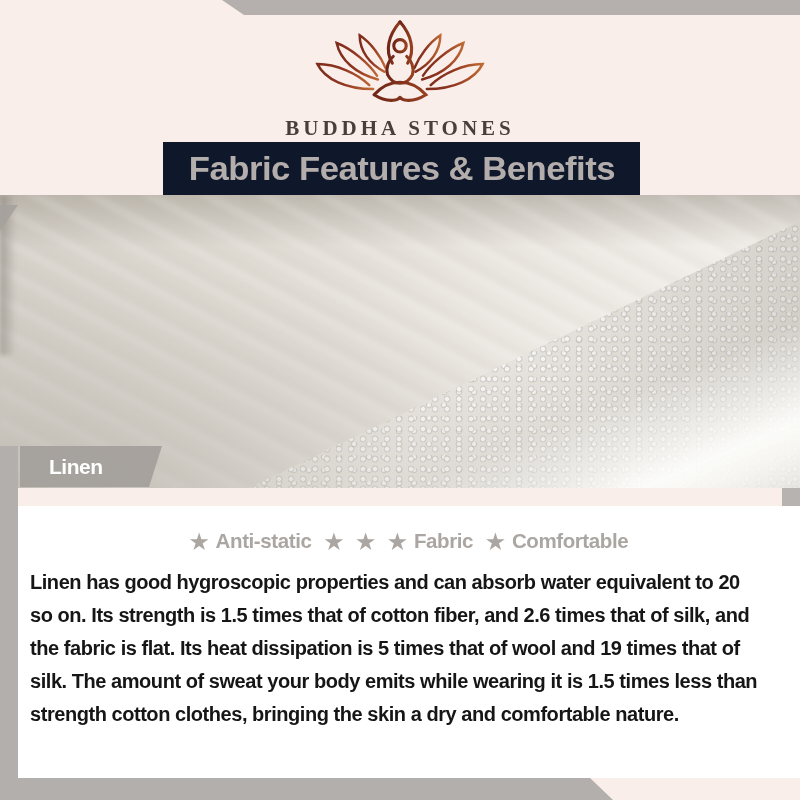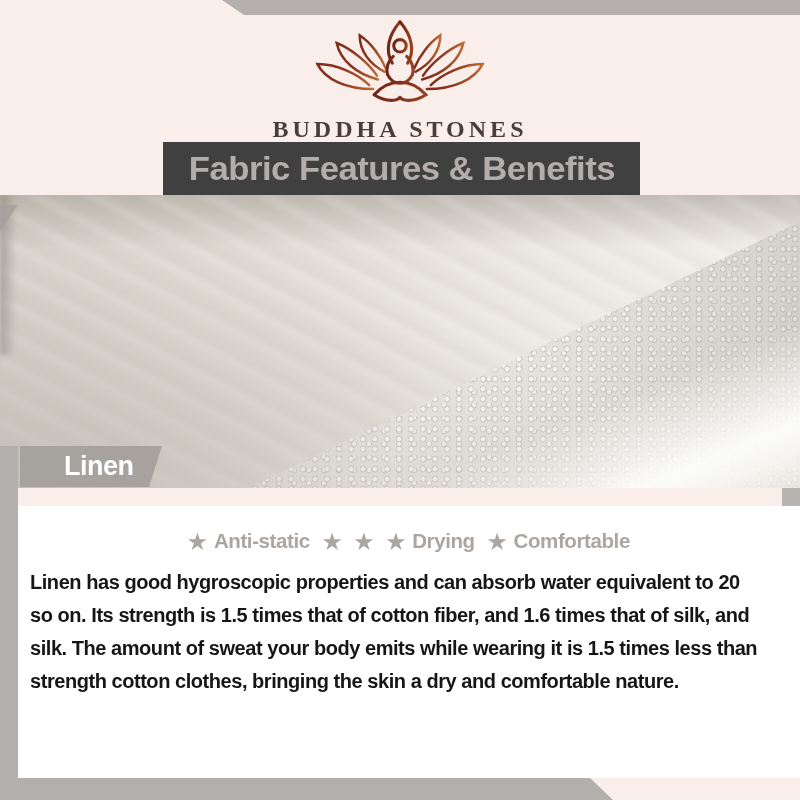--- a/index.html
+++ b/index.html
@@ -12,26 +12,26 @@
   .top-bar{
     position:absolute;top:0;left:222px;width:578px;height:15px;
     background:#b5b0ad;
     clip-path:polygon(0 0,100% 0,100% 100%,22px 100%);
   }
   
   .logo-wrap{position:absolute;top:18px;left:0;width:800px;text-align:center;}
   .brand-name{
     position:absolute;top:116px;left:0;width:800px;text-align:center;
     font-family:"Liberation Serif", serif;
-    font-size:24px;font-weight:600;letter-spacing:4px;color:#4b3e39;
+    font-size:21px;font-weight:600;letter-spacing:4px;color:#4b3e39;
   }
   
   .banner{
     position:absolute;left:163px;top:142px;width:477px;height:53px;
-    background:#404040;display:flex;align-items:center;justify-content:center;
+    background:#0f172a;display:flex;align-items:center;justify-content:center;
   }
   .banner-title{
     font-size:34px;font-weight:bold;color:#b3aeac;letter-spacing:-.5px;
     transform:scaleX(1.02);white-space:nowrap;
   }
   
   .photo{
     position:absolute;left:0;top:195px;width:800px;height:293px;overflow:hidden;
     background:
       linear-gradient(to bottom, rgba(178,172,162,.75) 0px, rgba(178,172,162,0) 52px),
@@ -78,21 +78,21 @@
     filter:blur(5px);
   }
   
   .linen-label{
     position:absolute;left:20px;top:446px;width:142px;height:41px;
     background:rgba(164,160,155,.95);
     clip-path:polygon(0 0,100% 0,calc(100% - 13px) 100%,0 100%);
     display:flex;align-items:center;
   }
   .linen-label .label-text{
-    padding-left:44px;color:#fff;font-size:27px;font-weight:bold;letter-spacing:-.5px;
+    padding-left:29px;color:#fff;font-size:21px;font-weight:bold;letter-spacing:-.5px;
   }
   
   .left-rail{position:absolute;left:0;top:446px;width:18px;height:354px;background:#b3afac;}
   .left-top-wedge{
     position:absolute;left:0;top:205px;width:18px;height:26px;
     background:#a5a19c;opacity:.9;
     clip-path:polygon(0 0,100% 0,0 100%);
   }
   .right-ribbon{
     position:absolute;left:782px;top:488px;width:18px;height:112px;
@@ -195,28 +195,29 @@
       <span class="flabel">Anti-static</span>
     </span>
     <span class="feat">
       <span class="star">★</span>
     </span>
     <span class="feat">
       <span class="star">★</span>
     </span>
     <span class="feat">
       <span class="star">★</span>
-      <span class="flabel">Drying</span>
+      <span class="flabel">Fabric</span>
     </span>
     <span class="feat">
       <span class="star">★</span>
       <span class="flabel">Comfortable</span>
     </span>
   </div>
   <div class="desc">
     <div class="line">Linen has good hygroscopic properties and can absorb water equivalent to 20</div>
-    <div class="line">so on. Its strength is 1.5 times that of cotton fiber, and 1.6 times that of silk, and</div>
+    <div class="line">so on. Its strength is 1.5 times that of cotton fiber, and 2.6 times that of silk, and</div>
+    <div class="line">the fabric is flat. Its heat dissipation is 5 times that of wool and 19 times that of</div>
     <div class="line">silk. The amount of sweat your body emits while wearing it is 1.5 times less than</div>
     <div class="line">strength cotton clothes, bringing the skin a dry and comfortable nature.</div>
   </div>
 </div>
 
 <div class="bottom-bar"></div>
 
 </body></html>

